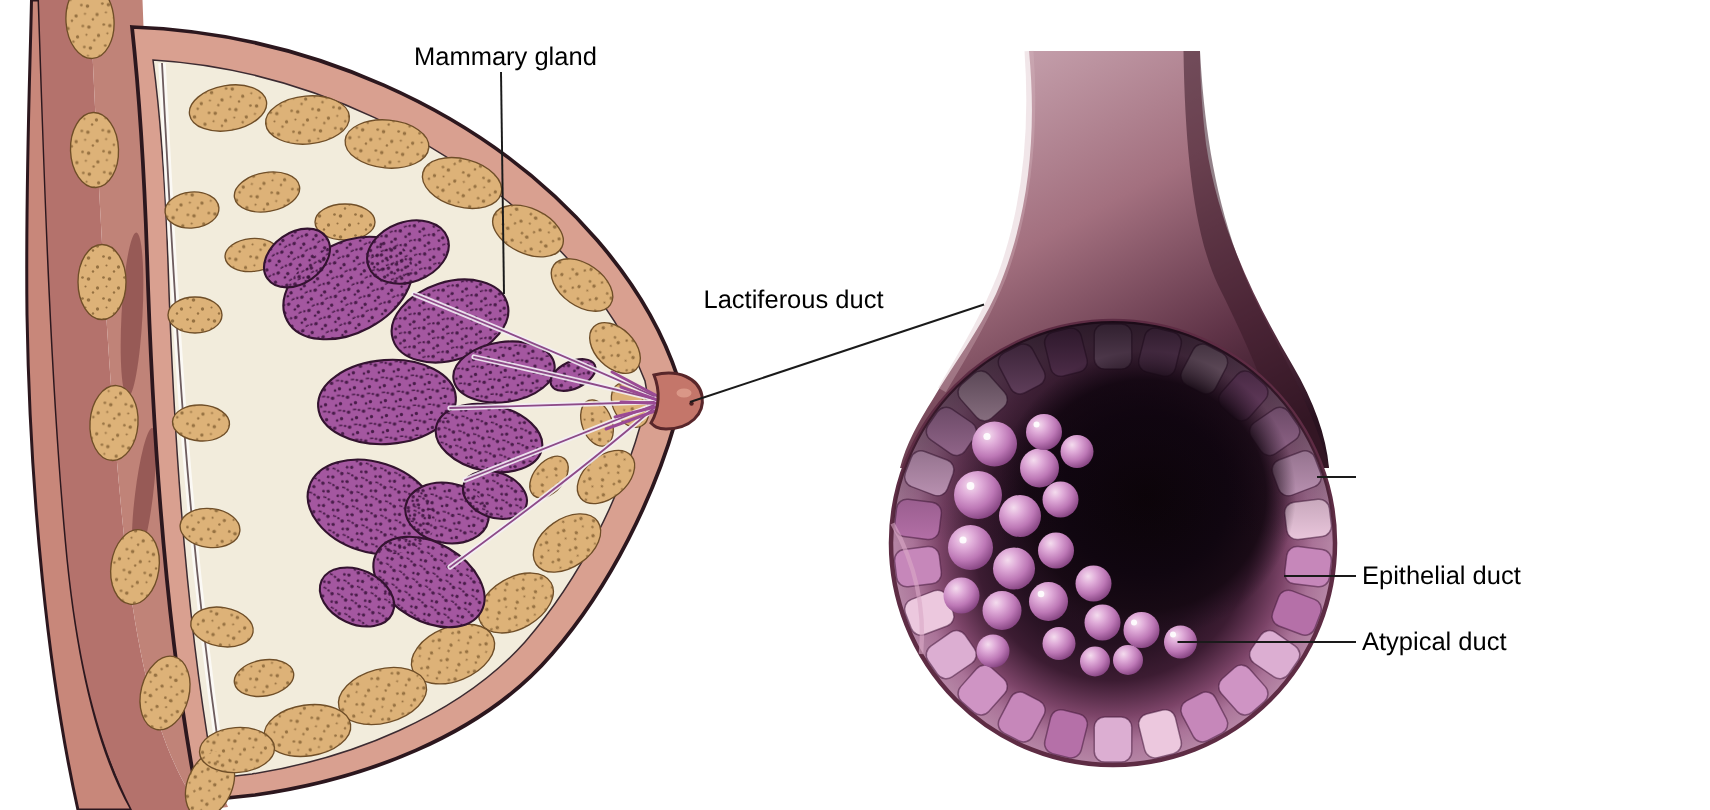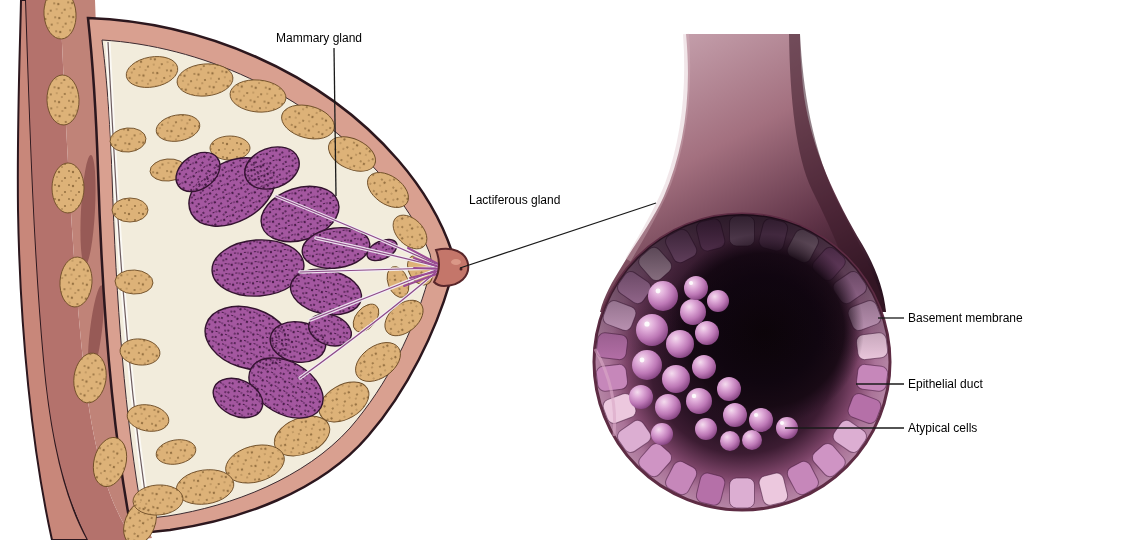--- a/index.html
+++ b/index.html
@@ -1,19 +1,19 @@
 <!DOCTYPE html>
 <html><head>
 <meta charset="utf-8">
 <style>
   html,body{margin:0;padding:0;background:#ffffff;}
   .canvas{position:relative;width:1140px;height:540px;background:#ffffff;overflow:hidden;
           font-family:"Liberation Sans",sans-serif;}
   .canvas svg{position:absolute;left:0;top:0;}
-  .lbl{position:absolute;font-size:12px;line-height:18px;color:#000;white-space:nowrap;}
+  .lbl{position:absolute;font-size:17px;line-height:18px;color:#000;white-space:nowrap;}
 </style>
 </head>
 <body>
 
 <div class="canvas">
 
 <svg width="1140" height="540" viewBox="0 0 1140 540">
   <defs>
     <pattern id="fatdots" width="14" height="14" patternUnits="userSpaceOnUse">
       <g fill="#7d5a2e" fill-opacity="0.75">
@@ -259,18 +259,17 @@
   <g stroke="#1a1a1a" stroke-width="1.3">
     <line x1="334" y1="48" x2="336" y2="196"></line>
     <line x1="460" y1="268" x2="656" y2="203"></line>
     <line x1="878" y1="318" x2="904" y2="318"></line>
     <line x1="856" y1="384" x2="904" y2="384"></line>
     <line x1="785" y1="428" x2="904" y2="428"></line>
   </g>
 </svg>
 
 <div class="lbl" style="left:276px;top:29px">Mammary gland</div>
-<div class="lbl" style="left:469px;top:191px">Lactiferous gland</div>
-<div class="lbl" style="left:908px;top:309px">Basement membrane</div>
+<div class="lbl" style="left:469px;top:191px">Lactiferous duct</div>
 <div class="lbl" style="left:908px;top:375px">Epithelial duct</div>
-<div class="lbl" style="left:908px;top:419px">Atypical cells</div>
+<div class="lbl" style="left:908px;top:419px">Atypical duct</div>
 
 </div>
 
 </body></html>

